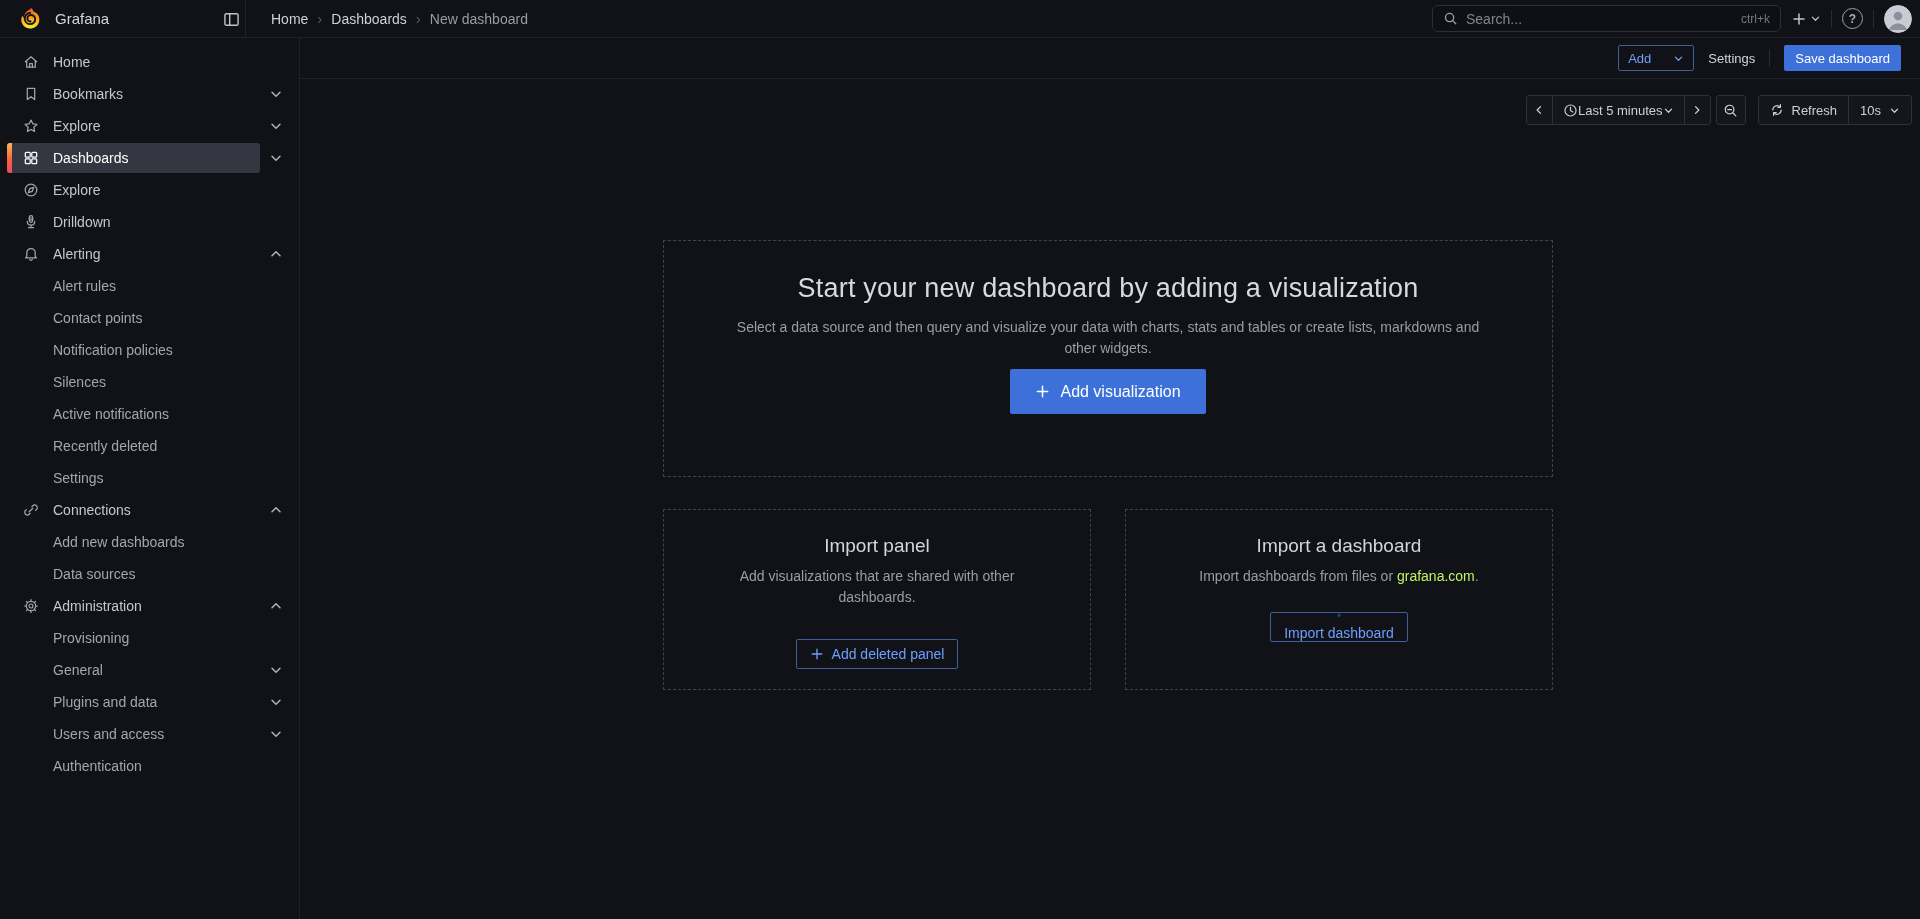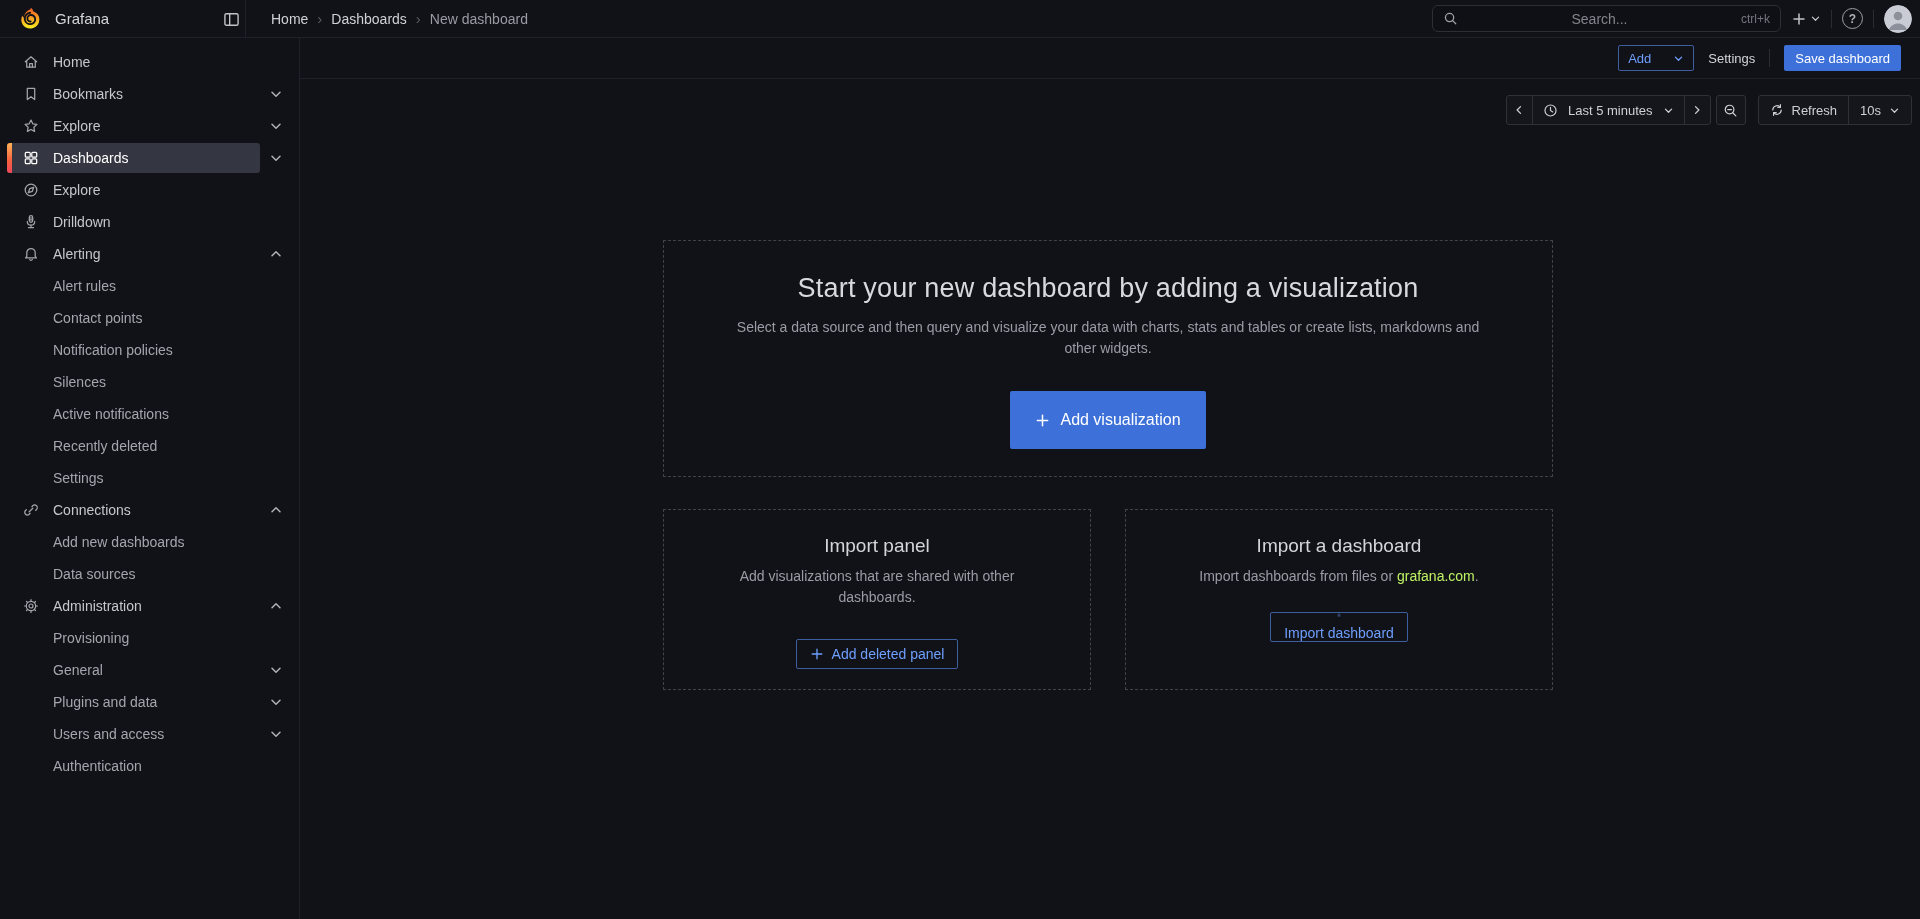--- a/index.html
+++ b/index.html
@@ -27,21 +27,21 @@
   .breadcrumb { position:absolute; left:271px; top:0; bottom:0; display:flex; align-items:center; gap:9px; font-size:14px; }
   .crumb { color:#d0d1d6; cursor:pointer; }
   .crumb-sep { color:#5a5d66; font-size:15px; line-height:1; }
   .crumb-current { color:#9a9ca4; }
 
   .topnav-right { position:absolute; right:8px; top:0; bottom:0; display:flex; align-items:center; gap:10px; }
   .searchbox {
     width:349px; height:27px; border:1px solid #2c2f36; border-radius:6px;
     background:#0f1015; display:flex; align-items:center; padding:0 10px; gap:8px; cursor:text;
   }
-  .searchbox .ph { flex:1; font-size:14px; color:#83858d;text-align:center; }
+  .searchbox .ph { flex:1; font-size:14px; color:#83858d; }
   .searchbox .shortcut { font-size:12px; color:#737680; }
   .icon-btn { display:flex; align-items:center; color:#c2c3c9; cursor:pointer; gap:3px; }
   .mini-vdivider { width:1px; height:18px; background:#2a2c33; }
   .help-circle { width:21px; height:21px; border:1.6px solid #9da0a8; border-radius:50%;
     color:#aeb0b8; font-size:12px; font-weight:700; display:flex; align-items:center; justify-content:center; cursor:pointer; }
   .avatar { width:28px; height:28px; border-radius:50%; overflow:hidden; cursor:pointer; }
 
   
   .underbar { display:flex; height:881px; }
 
@@ -78,32 +78,32 @@
   .add-btn { height:26px; padding:0 9px; border:1px solid #3d5f9e; color:#6e9fff; font-size:13px; gap:22px; background:transparent; }
   .text-btn { color:#d3d4d9; font-size:13px; font-weight:500; cursor:pointer; }
   .save-btn { height:26px; padding:0 11px; background:#3d71d9; color:#fff; font-size:13px; border:none; }
 
   .toolbar-row { margin-top:16px; display:flex; justify-content:flex-end; align-items:center; padding-right:8px; }
   .tb { height:30px; background:#15161c; border:1px solid #2f3138; color:#cfd0d6;
     display:flex; align-items:center; border-radius:3px; cursor:pointer; }
   .tb.sq { width:27px; justify-content:center; }
   .tb.attach-l { border-radius:0 3px 3px 0; margin-left:-1px; }
   .tb.attach-m { border-radius:0; margin-left:-1px; }
-  .time-btn { padding:0 10px; gap:10px; font-size:13px; font-weight:500; }
+  .time-btn { padding:0 10px; gap:0; font-size:13px; font-weight:500; }
   .zoomout-btn { margin-left:5px; width:30px; justify-content:center; }
   .refresh-group { margin-left:12px; padding:0; overflow:hidden; }
   .refresh-part { height:100%; display:flex; align-items:center; padding:0 11px; gap:8px; font-size:13px; font-weight:500; }
   .refresh-sep { width:1px; height:100%; background:#2f3138; }
 
   .empty-wrap { width:890px; margin:115px 0 0 363px; }
   .dashed-box { border:1px dashed #40424c; text-align:center; }
   .big-box { height:237px; }
   .big-box h1 { margin-top:32px; font-size:27px; font-weight:500; color:#d8d9de; letter-spacing:.2px; }
   .big-box p { margin:13px auto 0; max-width:760px; font-size:14px; line-height:21px; color:#9a9ca6; }
-  .primary-btn { margin-top:32px; height:58px; padding:0 25px; background:#3d71d9; color:#fff; font-size:16px; gap:10px; border:none; }
+  .primary-btn { margin-top:10px; height:45px; padding:0 25px; background:#3d71d9; color:#fff; font-size:16px; gap:10px; border:none; }
   .boxes-row { margin-top:32px; display:flex; gap:34px; }
   .small-box { width:428px; height:181px; }
   .small-box h2 { margin-top:25px; font-size:19px; font-weight:500; color:#d4d5da; }
   .small-box p { margin:9px auto 0; max-width:340px; font-size:14px; line-height:21px; color:#9a9ca6; }
   .small-box .wide-p { max-width:380px; }
   .link-strong { color:#bef264; font-weight:500; cursor:pointer; }
   .outline-btn { height:30px; padding:0 13px; border:1px solid #3d5f9e; color:#6e9fff; font-size:14px; gap:8px; background:transparent; }
   .import-panel .outline-btn { margin-top:31px; }
   .import-dash .outline-btn { margin-top:25px;flex-direction:column; }
 </style>

